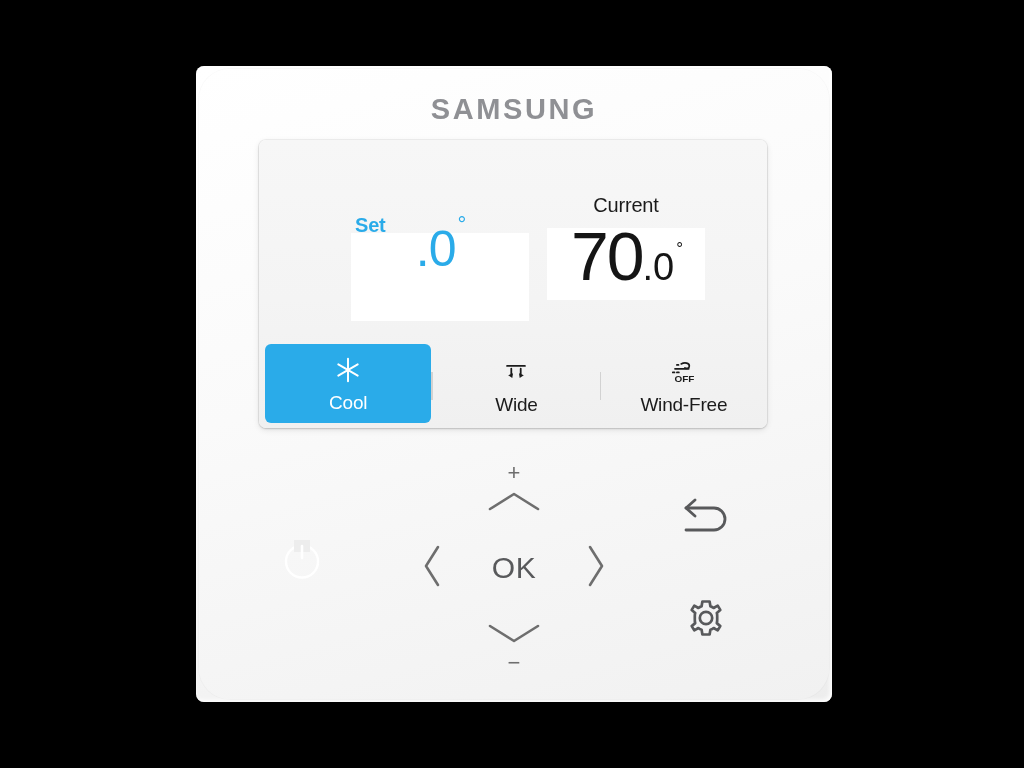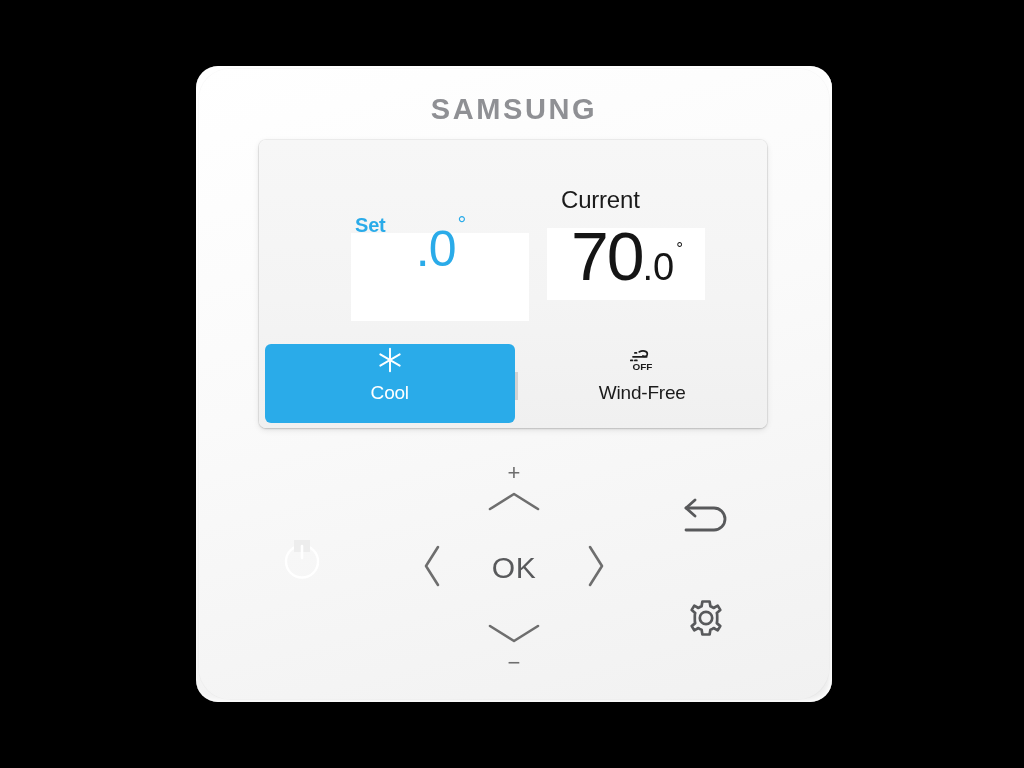--- a/index.html
+++ b/index.html
@@ -19,21 +19,21 @@
     background: #000000;
   }
 
   
   #device {
     position: absolute;
     left: 196px;
     top: 66px;
     width: 636px;
     height: 636px;
-    border-radius: 22px;
+    border-radius: 8px;
     background:
       linear-gradient(160deg, #ffffff 0%, #fdfdfd 28%, #f6f6f6 60%, #ededed 100%);
     box-shadow:
       0 2px 3px rgba(255,255,255,0.55) inset,
       -2px -2px 4px rgba(255,255,255,0.9) inset,
       2px 4px 10px rgba(0,0,0,0.25),
       0 10px 22px rgba(0,0,0,0.35);
   }
   #device-rim {
     position: absolute;
@@ -174,23 +174,24 @@
     font-size: 22px;
     line-height: 1;
     position: relative;
     top: -34px;
     left: 2px;
   }
 
   #current-label {
     position: absolute;
     left: 302px;
-    top: 0;
+    top: 8px;
     width: 130px;
-    font-size: 24px;
+    text-align: center;
+    font-size: 20px;
     color: #1b1b1b;
     letter-spacing: -0.2px;
   }
   #current-box {
     position: absolute;
     left: 288px;
     top: 42px;
     width: 158px;
     height: 72px;
     background: #ffffff;
@@ -233,20 +234,21 @@
     height: 84px;
     display: flex;
     align-items: stretch;
   }
   .mode-item {
     position: relative;
     flex: 1 1 0;
     display: flex;
     flex-direction: column;
     align-items: center;
+    justify-content: center;
     gap: 6px;
   }
   .mode-item .mode-icon {
     height: 32px;
     display: flex;
     align-items: center;
     justify-content: center;
   }
   .mode-item .mode-label {
     font-size: 19px;
@@ -390,20 +392,34 @@
             </svg>
           </div>
           <div class="mode-label">Cool</div>
         </div>
 
         <div class="mode-divider"></div>
 
 
         <div class="mode-divider"></div>
 
+        <div class="mode-item">
+          <div class="mode-icon">
+            <svg viewBox="0 0 34 26" width="32" height="26">
+              <g stroke="#1b1b1b" stroke-width="1.9" fill="none" stroke-linecap="round">
+                <line x1="7.5" y1="6.5" x2="26.5" y2="6.5"></line>
+                <path d="M12 9.5 V16.5"></path>
+                <path d="M22 9.5 V16.5"></path>
+              </g>
+              <path d="M12 19.6 L9.2 15.2 L14.8 15.2 Z" fill="#1b1b1b" transform="rotate(-24 12 17)"></path>
+              <path d="M22 19.6 L19.2 15.2 L24.8 15.2 Z" fill="#1b1b1b" transform="rotate(24 22 17)"></path>
+            </svg>
+          </div>
+          <div class="mode-label">Wide</div>
+        </div>
 
         <div class="mode-divider"></div>
 
         <div class="mode-item">
           <div class="mode-icon">
             <svg viewBox="0 0 40 28" width="38" height="28">
               <g stroke="#1b1b1b" stroke-width="1.8" fill="none" stroke-linecap="round">
                 <path d="M17 5.5 C21 3.4 25.6 4.6 25.6 7.6 C25.6 10 22.6 11 21 9.6"></path>
                 <path d="M10.5 10.6 H25"></path>
                 <path d="M12.5 6.6 H14.2"></path>

